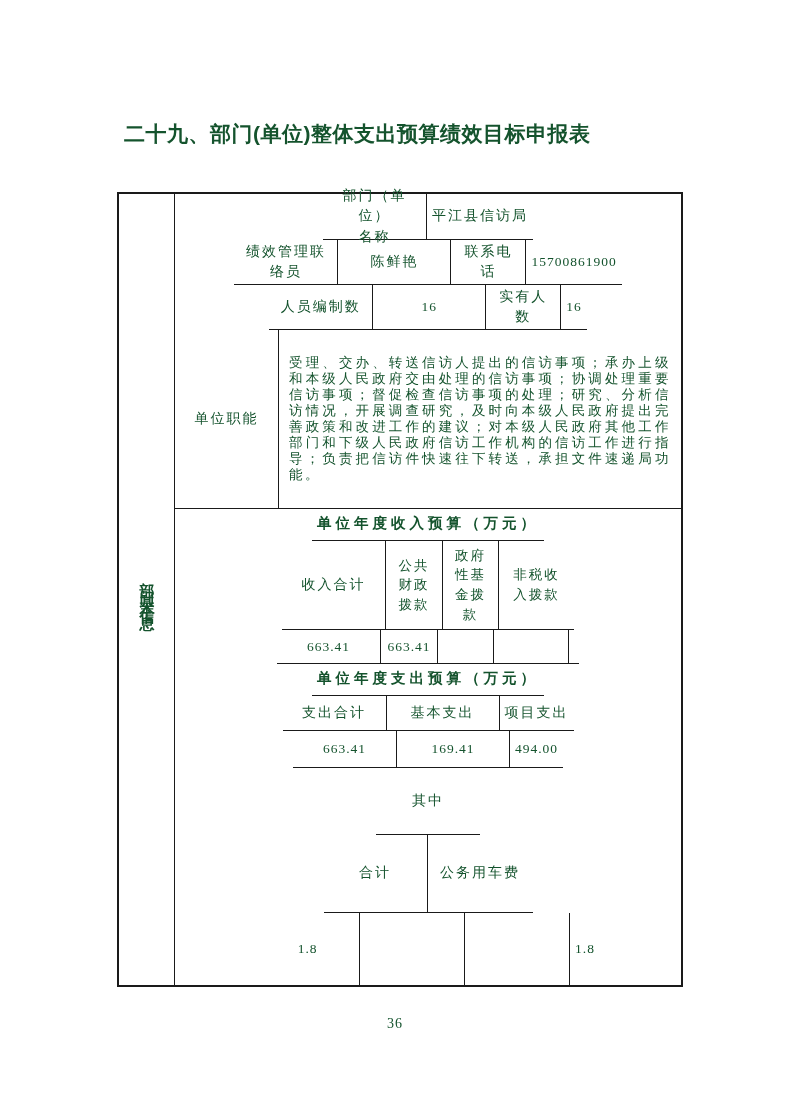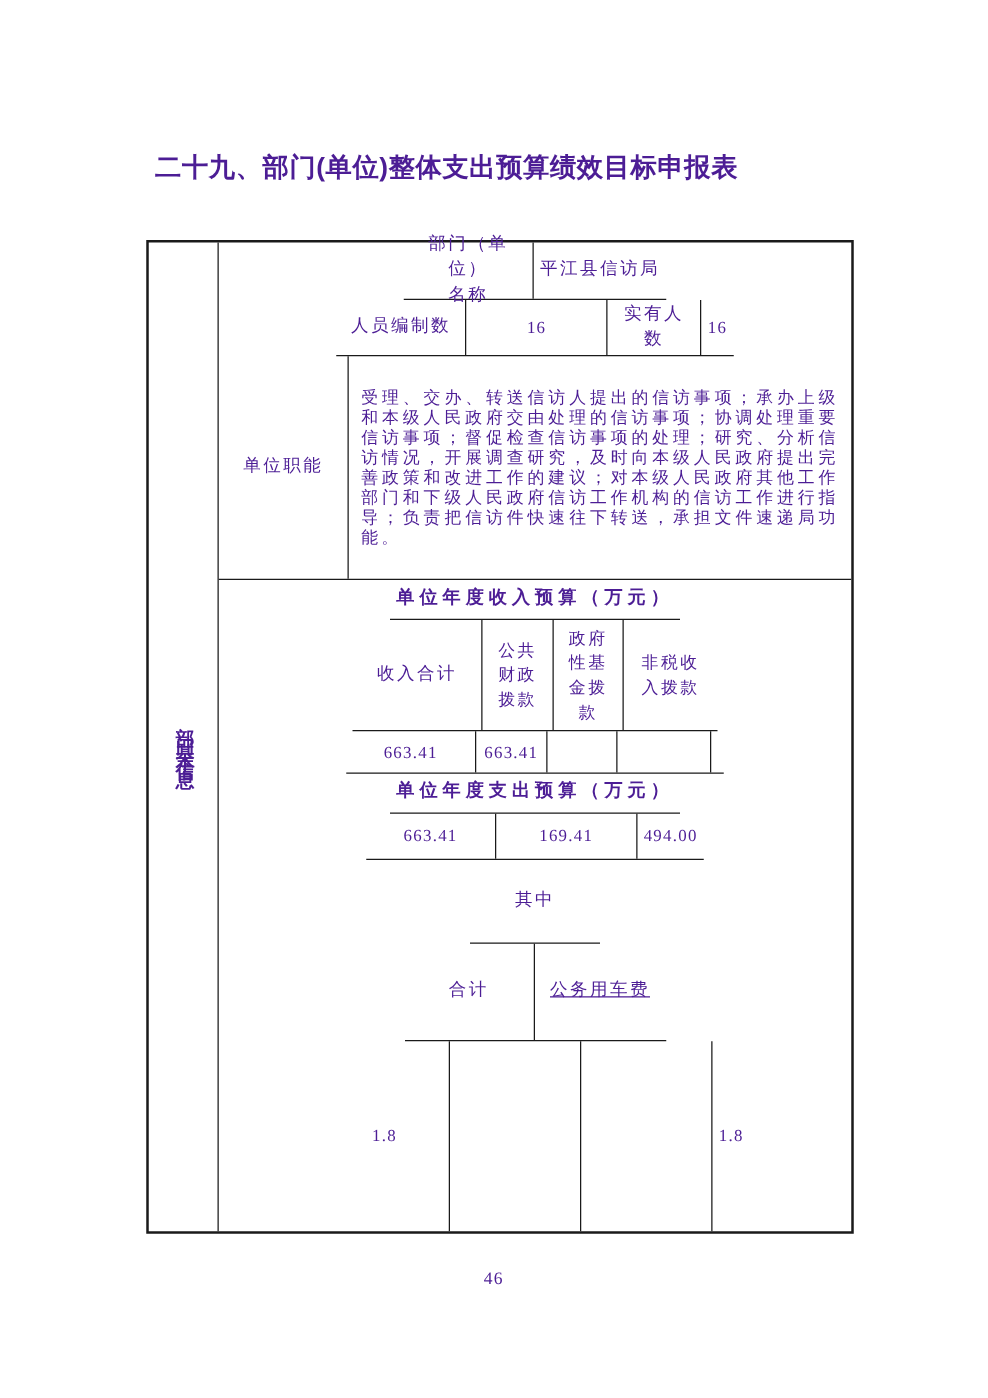--- a/index.html
+++ b/index.html
@@ -6,21 +6,21 @@
     margin: 0;
     padding: 0;
     background: #ffffff;
   }
   .page {
     position: relative;
     width: 790px;
     height: 1118px;
     background: #ffffff;
     font-family: "Liberation Serif", "DejaVu Serif", serif;
-    color: #4c1d95;
+    color: #14532d;
     overflow: hidden;
   }
   .page-title {
     position: absolute;
     left: 124px;
     top: 120px;
     font-family: "Liberation Sans", "DejaVu Sans", sans-serif;
     font-weight: bold;
     font-size: 21px;
     letter-spacing: 0.5px;
@@ -81,21 +81,21 @@
     padding: 2px 5px;
     min-width: 0;
   }
   .c:last-child { border-right: none; }
   .f1 { flex: 1; }
   .wA   { width: 104px; min-width: 104px; }
   .wB   { width: 57px;  min-width: 57px; }
   .wC   { width: 56px;  min-width: 56px; }
   .wD   { width: 75px;  min-width: 75px; }
   .wBC  { width: 113px; min-width: 113px; }
-  .wG1  { width: 105px; min-width: 105px; text-decoration: underline; }
+  .wG1  { width: 105px; min-width: 105px; }
   .wG2  { width: 105px; min-width: 105px; }
   .r1  { height: 46px; }
   .r2  { height: 45px; }
   .r3  { height: 45px; }
   .r4  { height: 179px; }
   .r5  { height: 32px; }
   .r6  { height: 89px; }
   .r7  { height: 34px; }
   .r8  { height: 32px; }
   .r9  { height: 35px; }
@@ -144,20 +144,28 @@
     </div>
 
     <div class="main">
 
       <div class="row r1">
         <div class="c wA">部门（单位）
 名称</div>
         <div class="c f1">平江县信访局</div>
       </div>
 
+      <div class="row r2">
+        <div class="c wA">绩效管理联
+络员</div>
+        <div class="c wBC">陈鲜艳</div>
+        <div class="c wD">联系电
+话</div>
+        <div class="c f1 num">15700861900</div>
+      </div>
 
       <div class="row r3">
         <div class="c wA">人员编制数</div>
         <div class="c wBC num">16</div>
         <div class="c wD">实有人
 数</div>
         <div class="c f1 num">16</div>
       </div>
 
       <div class="row r4">
@@ -189,20 +197,25 @@
         <div class="c wB num">663.41</div>
         <div class="c wC num"></div>
         <div class="c wD num"></div>
         <div class="c f1 num"></div>
       </div>
 
       <div class="row r8">
         <div class="c f1 section-hdr">单位年度支出预算（万元）</div>
       </div>
 
+      <div class="row r9">
+        <div class="c wA">支出合计</div>
+        <div class="c wBC">基本支出</div>
+        <div class="c f1">项目支出</div>
+      </div>
 
       <div class="row r10">
         <div class="c wA num">663.41</div>
         <div class="c wBC num">169.41</div>
         <div class="c f1 num">494.00</div>
       </div>
 
       <div class="row r11">
         <div class="c wA">其中</div>
       </div>
@@ -215,15 +228,15 @@
       <div class="row r13">
         <div class="c wA num">1.8</div>
         <div class="c wG1 num"></div>
         <div class="c wG2 num"></div>
         <div class="c f1 num">1.8</div>
       </div>
 
     </div>
   </div>
 
-  <div class="page-num">46</div>
+  <div class="page-num">36</div>
 
 </div>
 
 </body></html>

